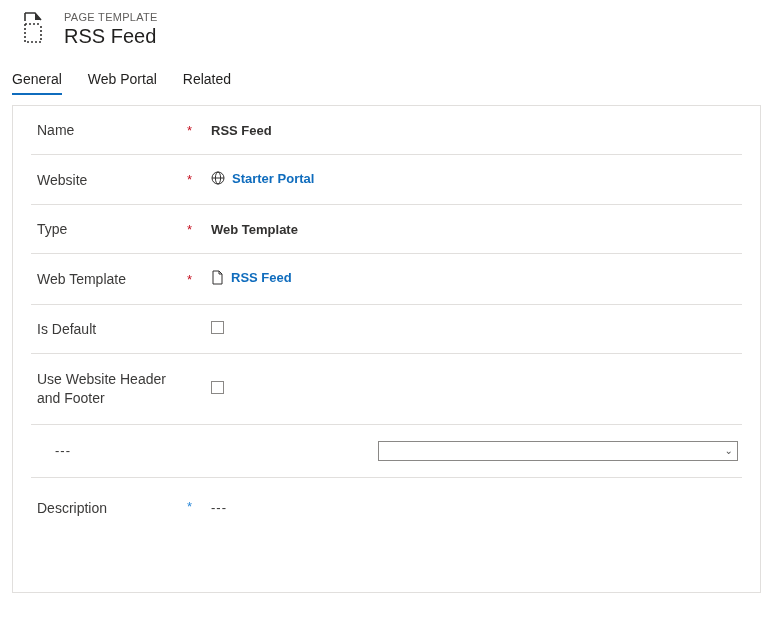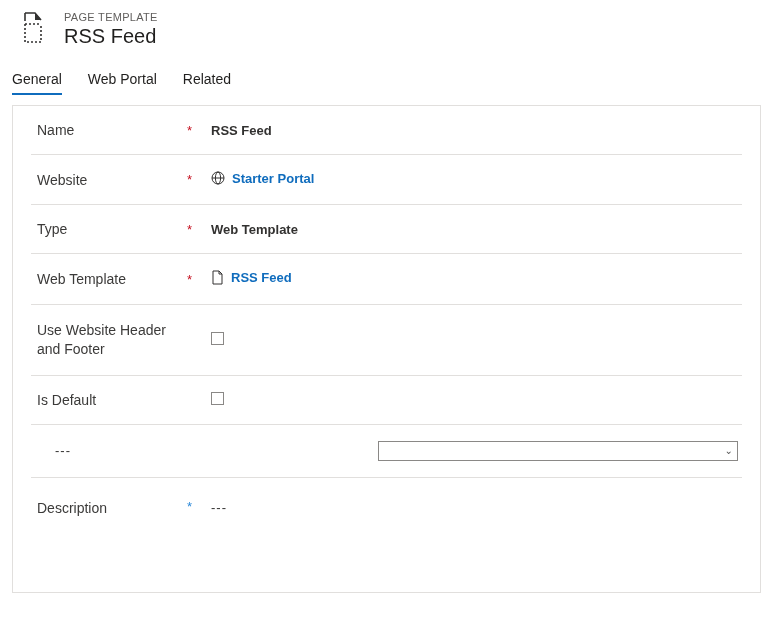--- a/index.html
+++ b/index.html
@@ -141,35 +141,35 @@
             <path d="M8 1 v3 h3"></path>
           </svg>
         </span>
         <span class="link">RSS Feed</span>
       </span>
     </div>
   </div>
 
   <div class="row">
     <div class="label-col">
-      <span class="label-multiline">
-        <span>Use Website Header</span>
-        <span>and Footer</span>
-      </span>
-    </div>
+        <span>Is Default</span>
+      </div>
     <div class="req-col"></div>
     <div class="value-col">
       <span class="chk"></span>
     </div>
   </div>
 
   <div class="row">
     <div class="label-col">
-        <span>Is Default</span>
-      </div>
+      <span class="label-multiline">
+        <span>Use Website Header</span>
+        <span>and Footer</span>
+      </span>
+    </div>
     <div class="req-col"></div>
     <div class="value-col">
       <span class="chk"></span>
     </div>
   </div>
 
   <div class="row table-row" style="padding-left:0">
     <div class="req-col"></div>
     <div class="value-col">
       <span class="dash">---</span>

